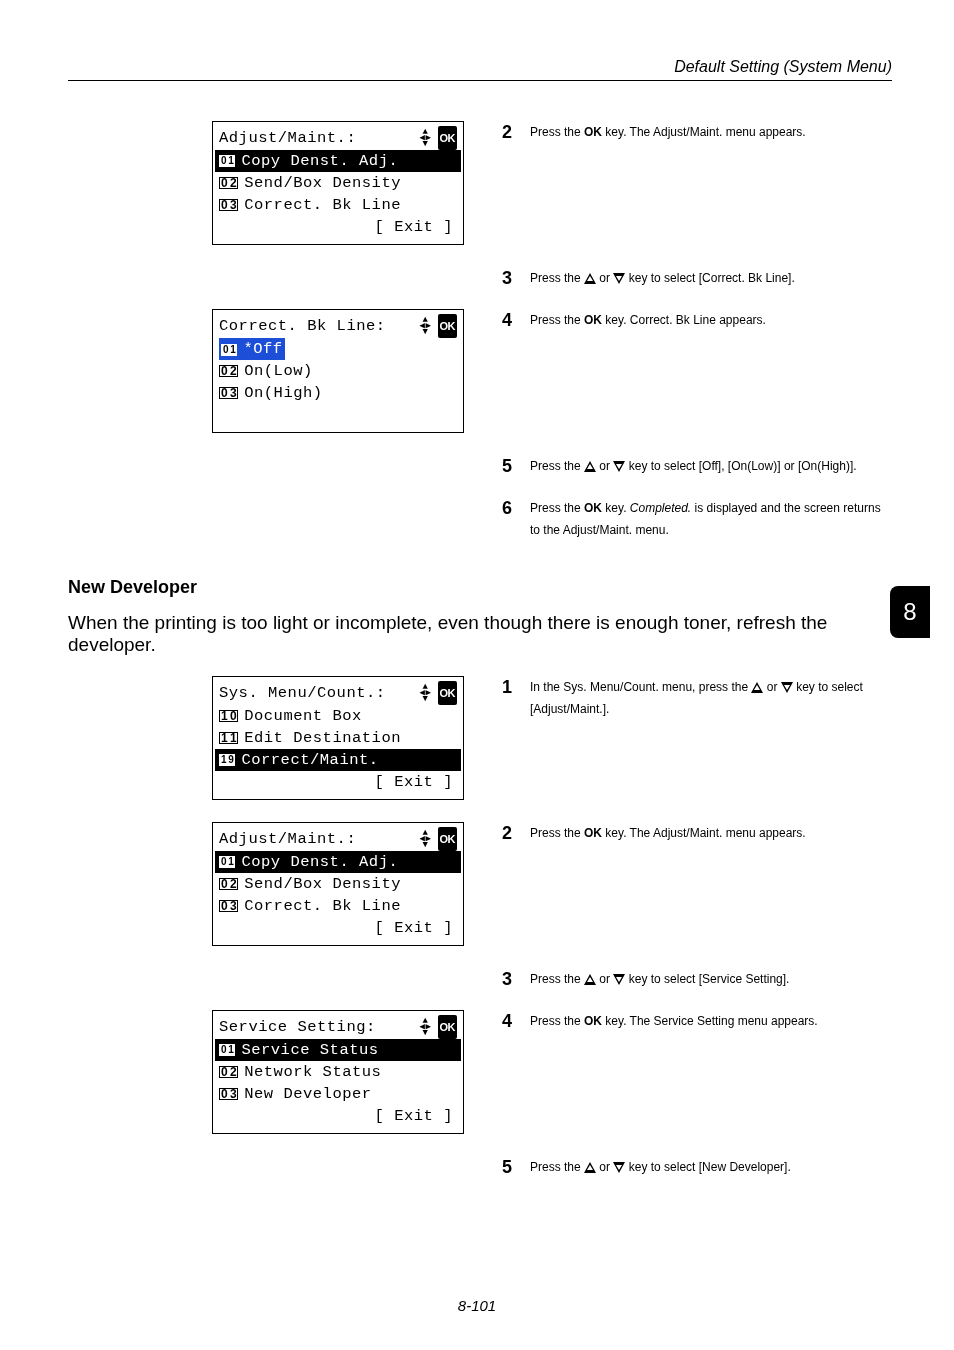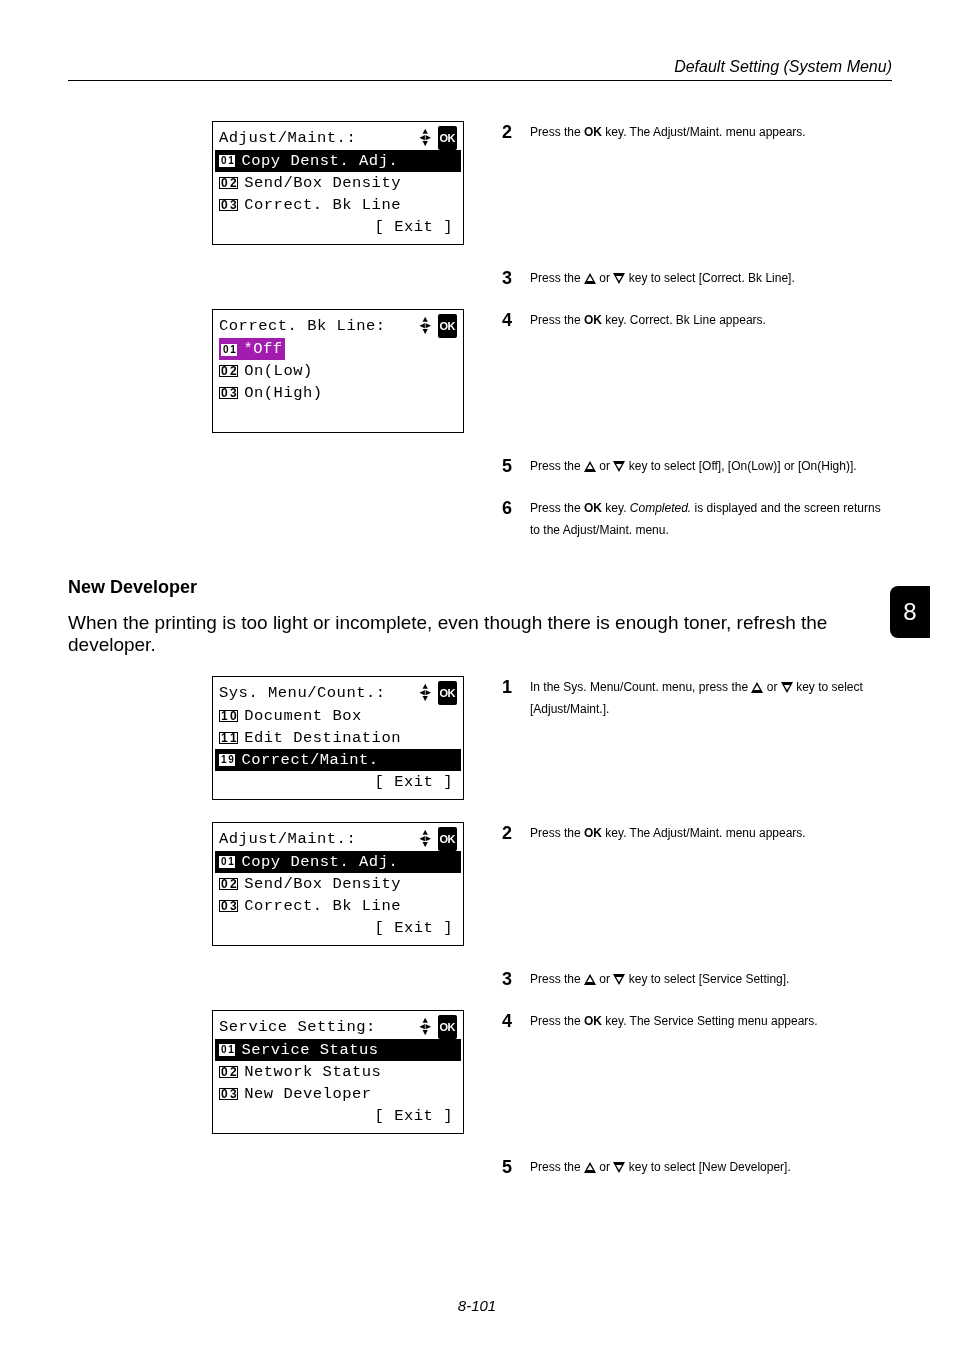--- a/index.html
+++ b/index.html
@@ -95,21 +95,21 @@
   .lcd .inv {
     background: #000;
     color: #fff;
     padding-left: 4px;
     padding-right: 4px;
     margin-left: -4px;
     margin-right: -4px;
   }
   .small-inv {
     display:inline-block;
-    background:#a21caf;
+    background:#1d4ed8;
     color:#fff;
     padding: 0 2px;
   }
 
   .step {
     display: flex;
     gap: 18px;
     margin-bottom: 20px;
   }
   .step .num-bold {

